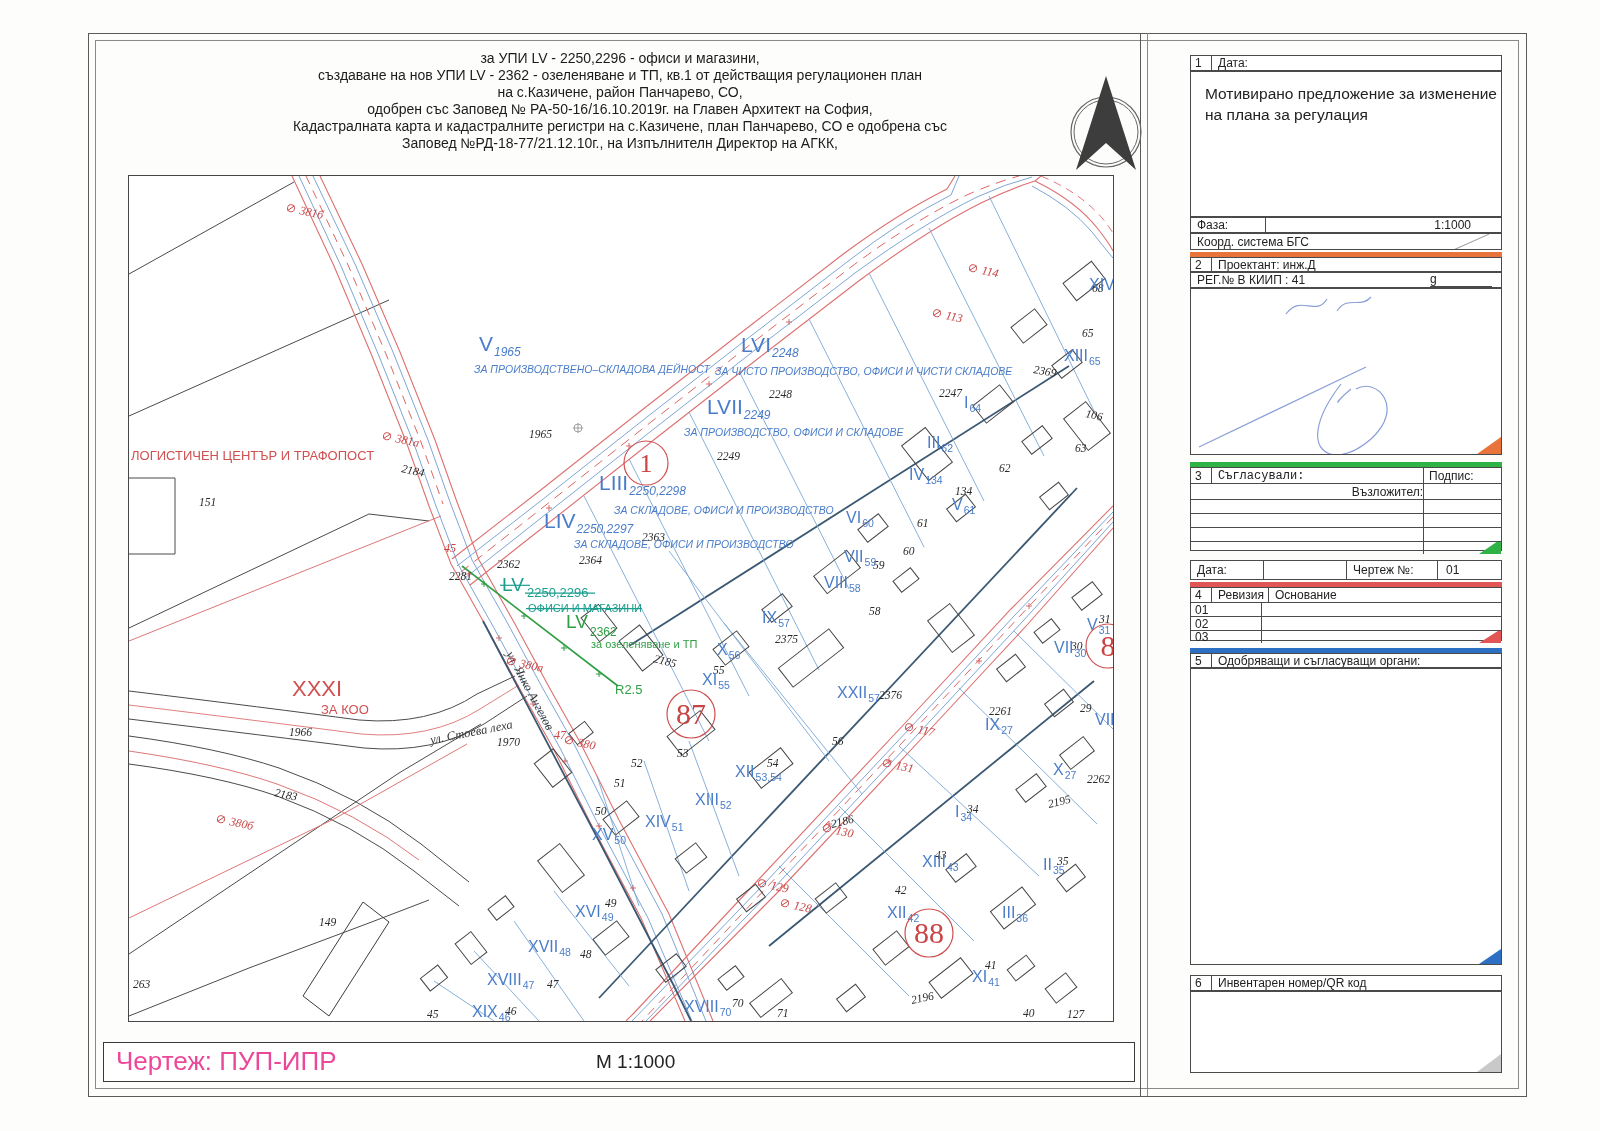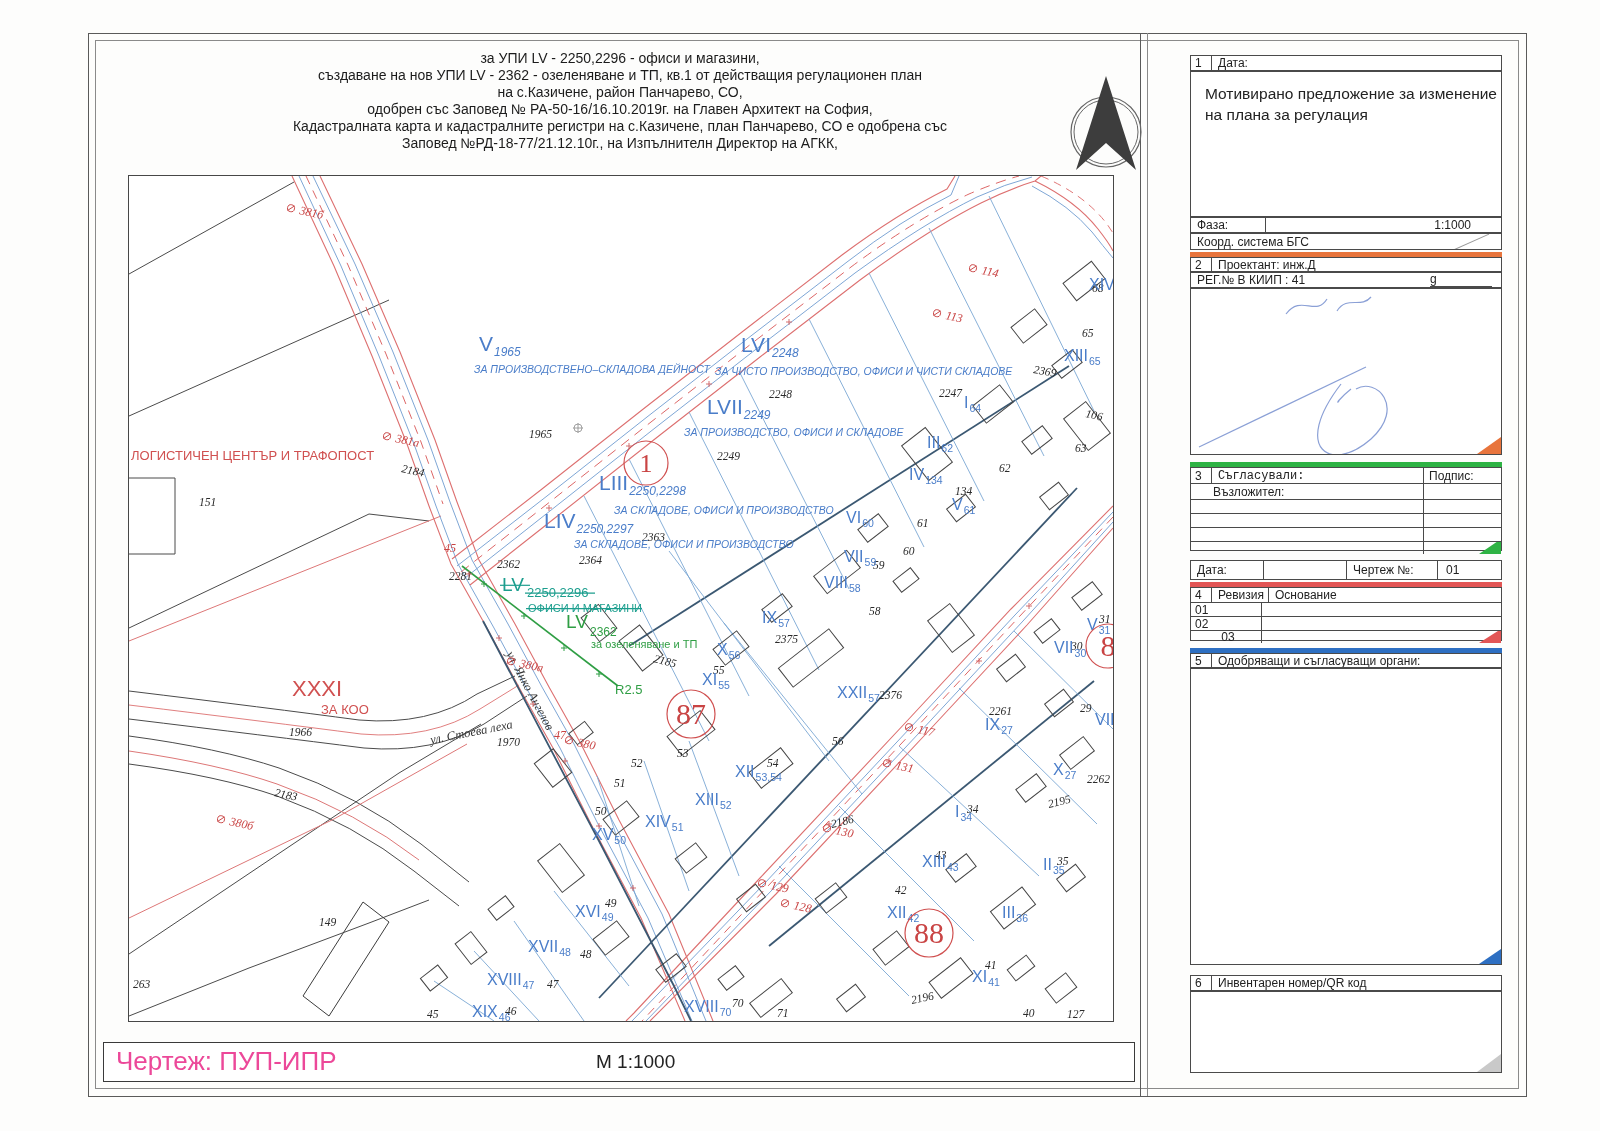--- a/index.html
+++ b/index.html
@@ -450,21 +450,21 @@
   <div class="tri tri-orange" style="right:0;bottom:0;"></div>
 </div>
 <div class="abs bar bar-green" style="top:462px;"></div>
 <div class="abs tb" style="top:467px;height:84px;">
   <div class="tb-row" style="height:15px;border-bottom:1px solid #4a4a4a;">
     <span class="numcell">3</span>
     <span class="lbl" style="flex:1;font-family:Liberation Mono, monospace;">Съгласували:</span>
     <span style="border-left:1px solid #4a4a4a;width:72px;padding-left:5px;align-self:stretch;display:flex;align-items:center;">Подпис:</span>
   </div>
   <div class="tb-row" style="height:15px;border-bottom:1px solid #4a4a4a;">
-    <span class="lbl" style="flex:1;padding-left:22px;">Възложител:</span>
+    <span class="lbl" style="flex:1;padding-left:22px;text-align:right;">Възложител:</span>
     <span style="border-left:1px solid #4a4a4a;width:77px;align-self:stretch;"></span>
   </div>
   <div class="tb-row" style="height:13px;border-bottom:1px solid #4a4a4a;">
       <span style="flex:1;"></span>
       <span style="border-left:1px solid #4a4a4a;width:77px;align-self:stretch;"></span>
     </div>
   <div class="tb-row" style="height:13px;border-bottom:1px solid #4a4a4a;">
       <span style="flex:1;"></span>
       <span style="border-left:1px solid #4a4a4a;width:77px;align-self:stretch;"></span>
     </div>
@@ -492,21 +492,21 @@
     <span style="border-left:1px solid #4a4a4a;flex:1;padding-left:6px;align-self:stretch;display:flex;align-items:center;">Основание</span>
   </div>
   <div class="tb-row" style="height:13px;border-bottom:1px solid #4a4a4a;">
     <span class="lbl" style="width:66px;padding-left:4px;">01</span>
     <span style="border-left:1px solid #4a4a4a;flex:1;align-self:stretch;"></span>
   </div>
   <div class="tb-row" style="height:13px;border-bottom:1px solid #4a4a4a;">
     <span class="lbl" style="width:66px;padding-left:4px;">02</span>
     <span style="border-left:1px solid #4a4a4a;flex:1;align-self:stretch;"></span>
   </div>
-  <div class="tb-row" style="height:12px;position:relative;text-align:center;">
+  <div class="tb-row" style="height:12px;position:relative;">
     <span class="lbl" style="width:66px;padding-left:4px;">03</span>
     <span style="border-left:1px solid #4a4a4a;flex:1;align-self:stretch;"></span>
     <div class="tri tri-red" style="right:0;bottom:0;"></div>
   </div>
 </div>
 <div class="abs bar bar-blue" style="top:648px;"></div>
 <div class="abs tb tb-row" style="top:653px;height:15px;">
   <span class="numcell">5</span>
   <span class="lbl">Одобряващи и съгласуващи органи:</span>
 </div>

